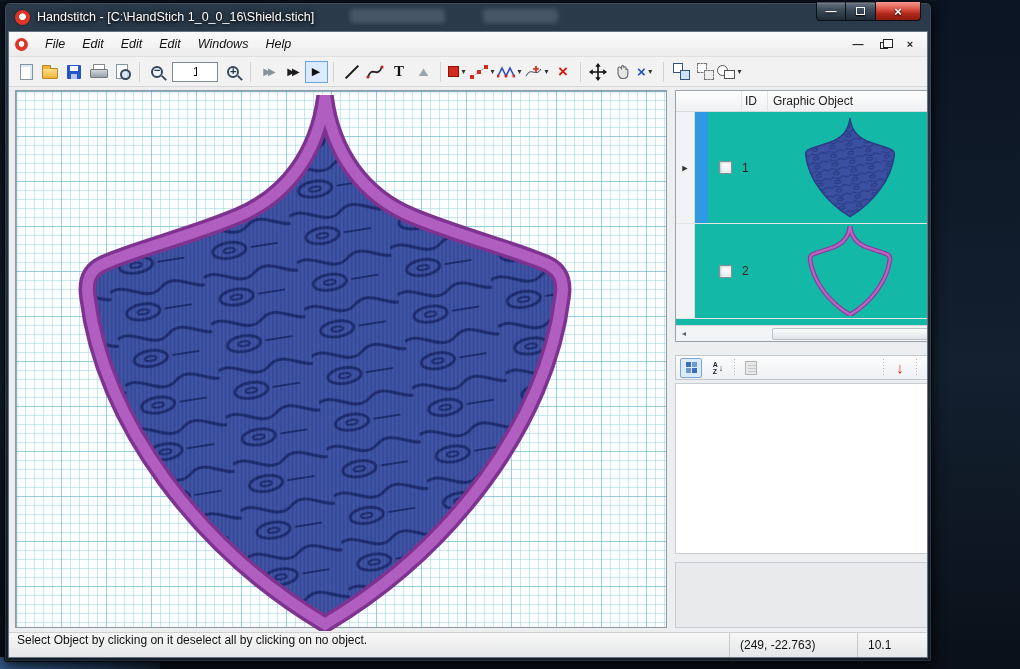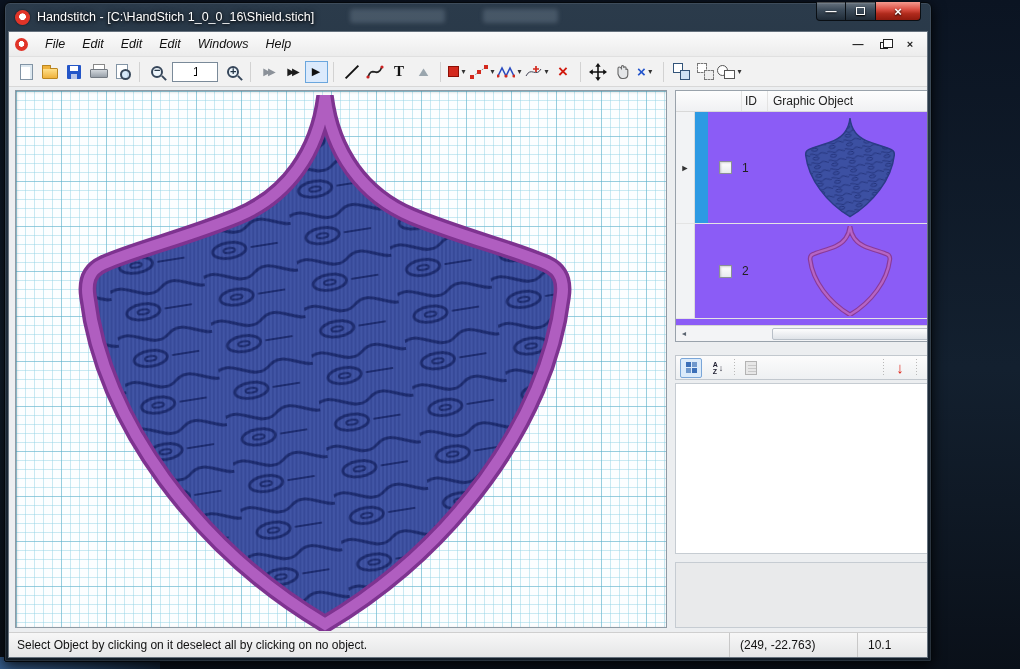--- a/index.html
+++ b/index.html
@@ -105,21 +105,21 @@
     background-color:#fcfeff;
     background-image:
       linear-gradient(to right, rgba(92,172,198,.45) 1px, transparent 1px),
       linear-gradient(to bottom, rgba(92,172,198,.45) 1px, transparent 1px),
       linear-gradient(to right, rgba(150,212,230,.5) 1px, transparent 1px),
       linear-gradient(to bottom, rgba(150,212,230,.5) 1px, transparent 1px);
     background-size:45px 45px, 45px 45px, 9px 9px, 9px 9px; }
   .shield-svg { position:absolute; left:55px; top:4px; width:508px; height:536px; }
 
   .rightpanel { flex:1; display:flex; flex-direction:column; }
-  .objwrap { height:252px; border:1px solid #99a2ab; background:#8b5cf6; display:flex; flex-direction:column; flex:none; }
+  .objwrap { height:252px; border:1px solid #99a2ab; background:#14b8a6; display:flex; flex-direction:column; flex:none; }
   .objmain { flex:1; display:flex; overflow:hidden; }
   .listcol { flex:1; display:flex; flex-direction:column; }
   .objheader { height:21px; display:flex; border-bottom:1px solid #d8d8d8;
     background:linear-gradient(#fdfdfd,#f0f1f3); font-size:12px; color:#222; flex:none; }
   .h-blank { width:66px; border-right:1px solid #e3e3e3; }
   .h-id { width:26px; border-right:1px solid #e3e3e3; display:flex; align-items:center; padding-left:3px; }
   .h-go { flex:1; display:flex; align-items:center; padding-left:5px; }
   .objrow { display:flex; border-bottom:1px solid #e4e4e4; }
   .r1 { height:112px; } .r2 { height:95px; }
   .gutter { width:19px; background:#f2f3f5; border-right:1px solid #dcdcdc;
@@ -158,21 +158,21 @@
   .red-arrow { font:bold 15px "Liberation Sans",sans-serif; }
   .red-arrow.down { color:#e02518; }
   .red-arrow.up { color:#e0491c; }
   .pb-spacer { flex:1; }
 
   .propgrid { flex:1; margin-top:3px; border:1px solid #c6ccd2; background:#fff; }
   .propdesc { height:66px; margin-top:8px; border:1px solid #c6ccd2; background:#e9eaeb; flex:none; }
 
   
   .statusbar { height:25px; background:linear-gradient(#f7f7f7,#e5e6e7); border-top:1px solid #cfcfcf;
-    display:flex; align-items:center; font-size:12px; color:#111; flex:none; }
+    display:flex; font-size:12px; color:#111; flex:none; }
   .st-msg { flex:1; padding:0 8px; white-space:nowrap; }
   .st-cell { border-left:1px solid #c8c8c8; padding:0 10px; height:100%; display:flex; align-items:center; white-space:nowrap; }
   .st-coords { min-width:128px; } .st-size { min-width:70px; }
 
   
   .watermark { position:absolute; right:8px; bottom:6px; display:flex; align-items:center; z-index:60;
     font:bold 34px "Liberation Sans",sans-serif; color:#aeb2b8; letter-spacing:1px;
     text-shadow:0 1px 2px rgba(0,0,0,.55); opacity:.95; }
   .wm-box { width:34px; height:34px; background:#3a4045; border-radius:7px; color:#fff;
     display:flex; align-items:center; justify-content:center; font-size:26px; margin:0 2px;

